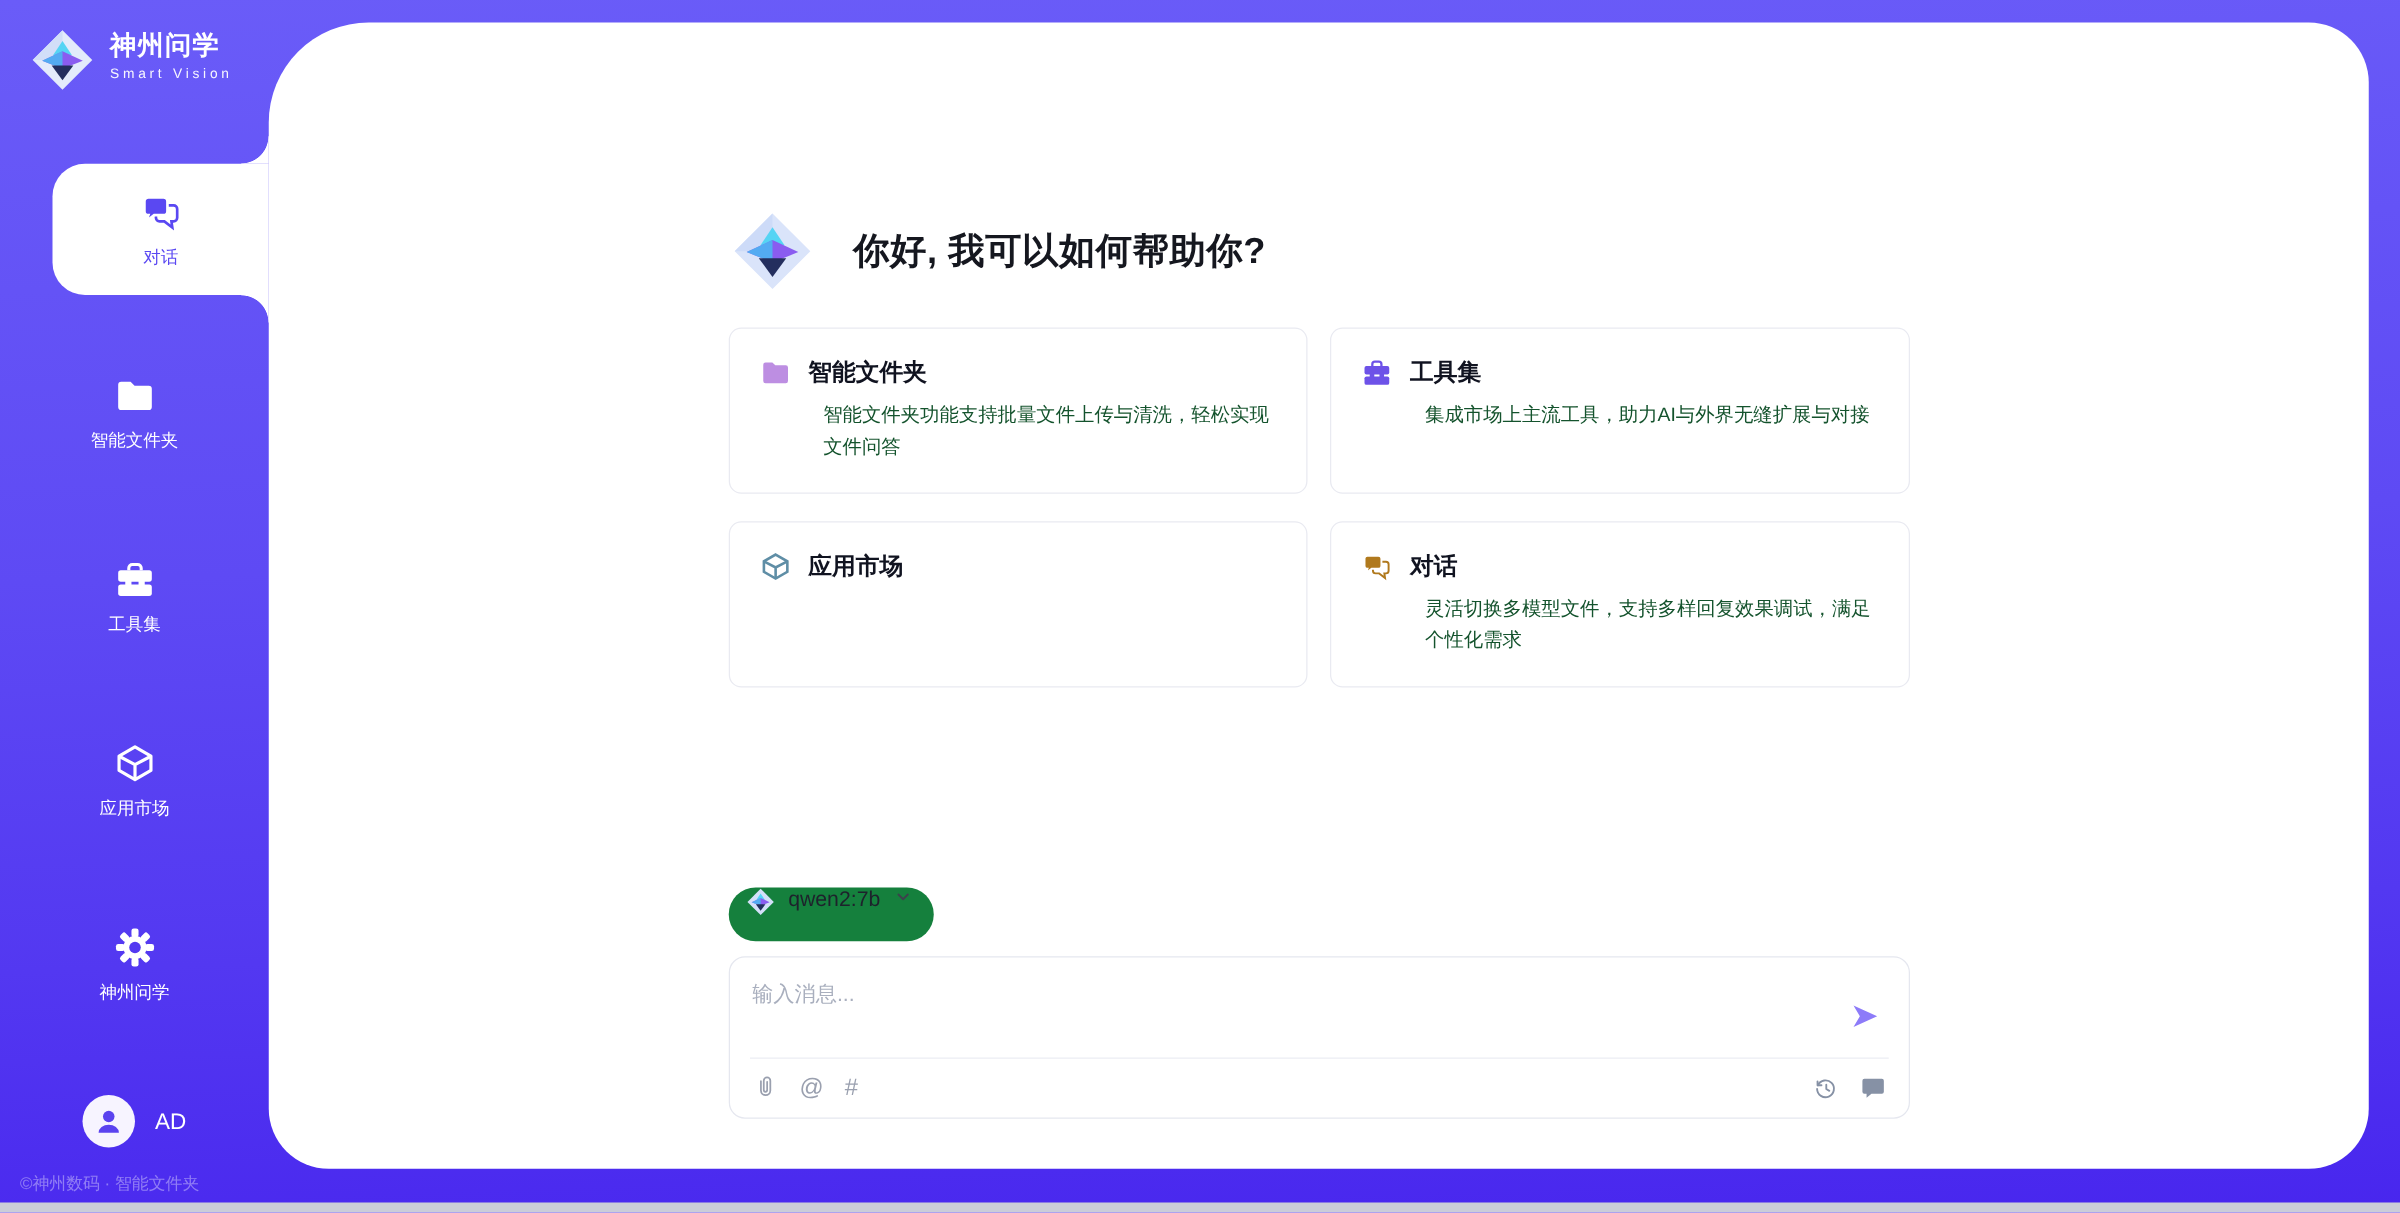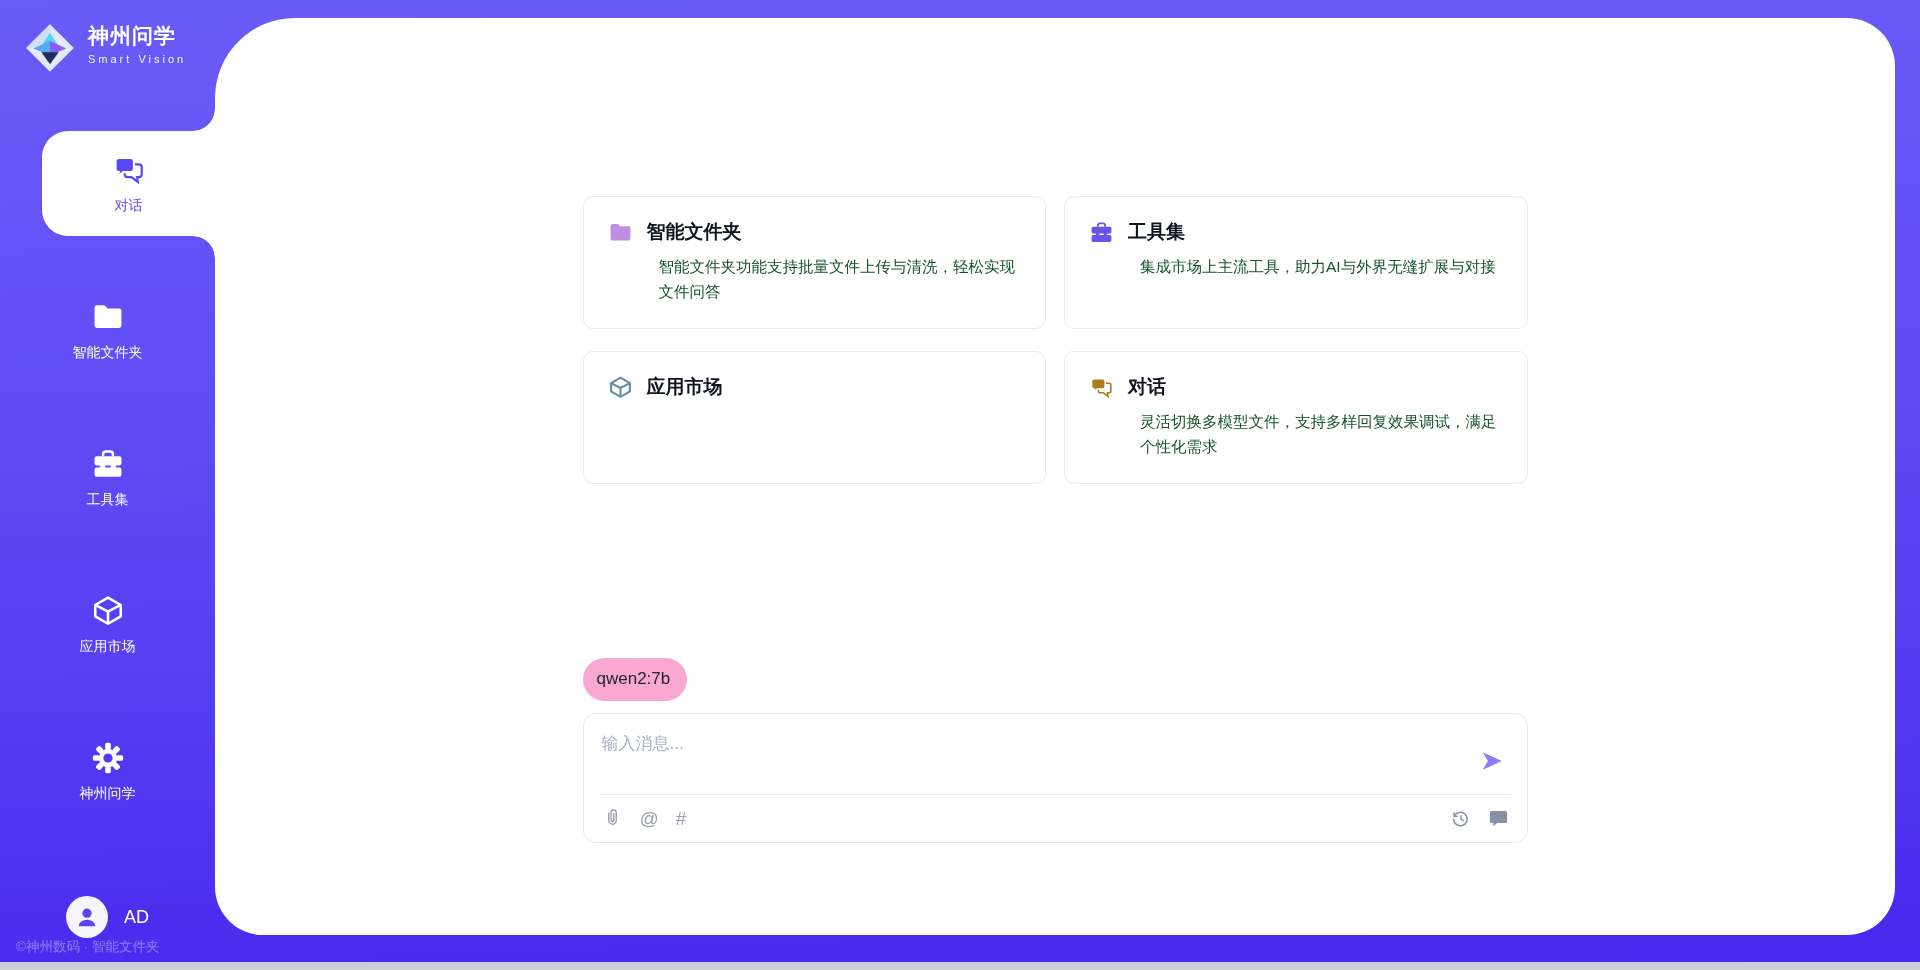--- a/index.html
+++ b/index.html
@@ -30,21 +30,21 @@
   .nav-item .nav-label{ font-size:14px; }
   .nav-item.active{
     margin-left:42px; background:#fff; border-radius:26px 0 0 26px; color:#5a48f2;
   }
   .nav-item.active .nav-label{ color:#5a48f2; font-weight:500; }
   .curve{ position:absolute; right:0; width:22px; height:22px; }
   .curve.top{ top:-22px; background:radial-gradient(circle 22px at 0 0, rgba(0,0,0,0) 21.4px, #fff 22px); }
   .curve.bottom{ bottom:-22px; background:radial-gradient(circle 22px at 0 100%, rgba(0,0,0,0) 21.4px, #fff 22px); }
   .nav-icon{ width:34px; height:34px; display:block; }
   .sidebar-user{
-    position:absolute; bottom:32px; left:0; width:100%;
+    position:absolute; bottom:52px; left:0; width:100%;
     display:flex; align-items:center; justify-content:center; gap:16px;text-align:center;
   }
   .avatar{ width:42px; height:42px; border-radius:50%; background:#f7f4ff; display:flex; align-items:center; justify-content:center; cursor:pointer; }
   .user-initials{ color:#fff; font-size:18px; }
   .copyright{ position:absolute; bottom:14px; left:16px; font-size:13.5px; color:rgba(255,255,255,.38); white-space:nowrap; }
   
   .content{ width:945px; margin:0 auto; padding-top:150px; position:relative; }
   .greeting{ display:flex; align-items:center; gap:32px; padding-left:2px; }
   .greeting h1{ font-size:29px; font-weight:700; color:#15171f; letter-spacing:.5px; }
   .cards{ margin-top:28px; display:grid; grid-template-columns:1fr 1fr; gap:22px 18px; }
@@ -52,22 +52,22 @@
     border:1px solid #e9eaf1; border-radius:10px; background:#fff;
     padding:22px 24px 24px; cursor:pointer; min-height:128px;
   }
   .card-head{ display:flex; align-items:center; gap:14px; }
   .card-head .card-icon{ width:25px; height:25px; }
   .card-title{ font-size:19px; font-weight:700; color:#101320; }
   .card-desc{ margin:9px 0 0 51px; font-size:15.5px; color:#14532d; line-height:1.62; }
   
   .composer{ margin-top:160px; }
   .model-pill{
-    display:inline-flex; align-items:center; gap:11px; height:43px; padding:0 17px 0 14px;
-    background:#f9a8d4; border-radius:22px; cursor:pointer;flex-direction:column;
+    display:inline-flex; align-items:flex-start; gap:11px; height:43px; padding:0 17px 0 14px;
+    background:#15803d; border-radius:22px; cursor:pointer;
   }
   .model-name{ font-size:17px; color:#1e222c; }
   .input-card{
     margin-top:12px; border:1.5px solid #e5e7ef; border-radius:13px; background:#fff;
     padding:16px 18px 13px;
   }
   .input-row{ display:flex; align-items:flex-start; min-height:62px;justify-content:center; }
   .input-row textarea{
     flex:1; border:none; outline:none; resize:none; height:58px;
     font-family:"Liberation Sans","DejaVu Sans",sans-serif;
@@ -84,20 +84,31 @@
   .tool-btn.txt{ font-size:19px; line-height:1; color:#9aa0af; font-family:"Liberation Sans",sans-serif; }
   .tool-group.right .tool-btn{ color:#8691a5; }
   .chev{ width:15px; height:15px; }
 </style>
 </head>
 <body>
 
 <div class="main-panel">
   <div class="content">
 
+    <div class="greeting">
+      <svg class="big-diamond" width="66" height="66" viewBox="0 0 48 48">
+        <polygon points="24,2 46,24 24,46 2,24" fill="#dae4fa"></polygon>
+        <polygon points="24,2 24,24 2,24" fill="#cddbf8"></polygon>
+        <polygon points="24,10 31,20.5 17,20.5" fill="#55d4f4"></polygon>
+        <polygon points="9,24.5 24,17.5 39,24.5 24,30.5" fill="#8a5cf0"></polygon>
+        <polygon points="9,24.5 24,17.5 24,30.5" fill="#49b8f2" opacity="0.85"></polygon>
+        <polygon points="16,28 32,28 24,39" fill="#232e5e"></polygon>
+      </svg>
+      <h1>你好, 我可以如何帮助你?</h1>
+    </div>
 
     <div class="cards">
 
       <div class="card">
         <div class="card-head">
           <svg class="card-icon" viewBox="0 0 48 48" style="color: rgb(189, 142, 226);">
             <path d="M5 11 a3.5 3.5 0 0 1 3.5-3.5 h10.5 l4.5 4.5 h16 a3.5 3.5 0 0 1 3.5 3.5 v20.5 a3.5 3.5 0 0 1 -3.5 3.5 H8.5 A3.5 3.5 0 0 1 5 36 Z" fill="currentColor"></path>
           </svg>
           <div class="card-title">智能文件夹</div>
         </div>

